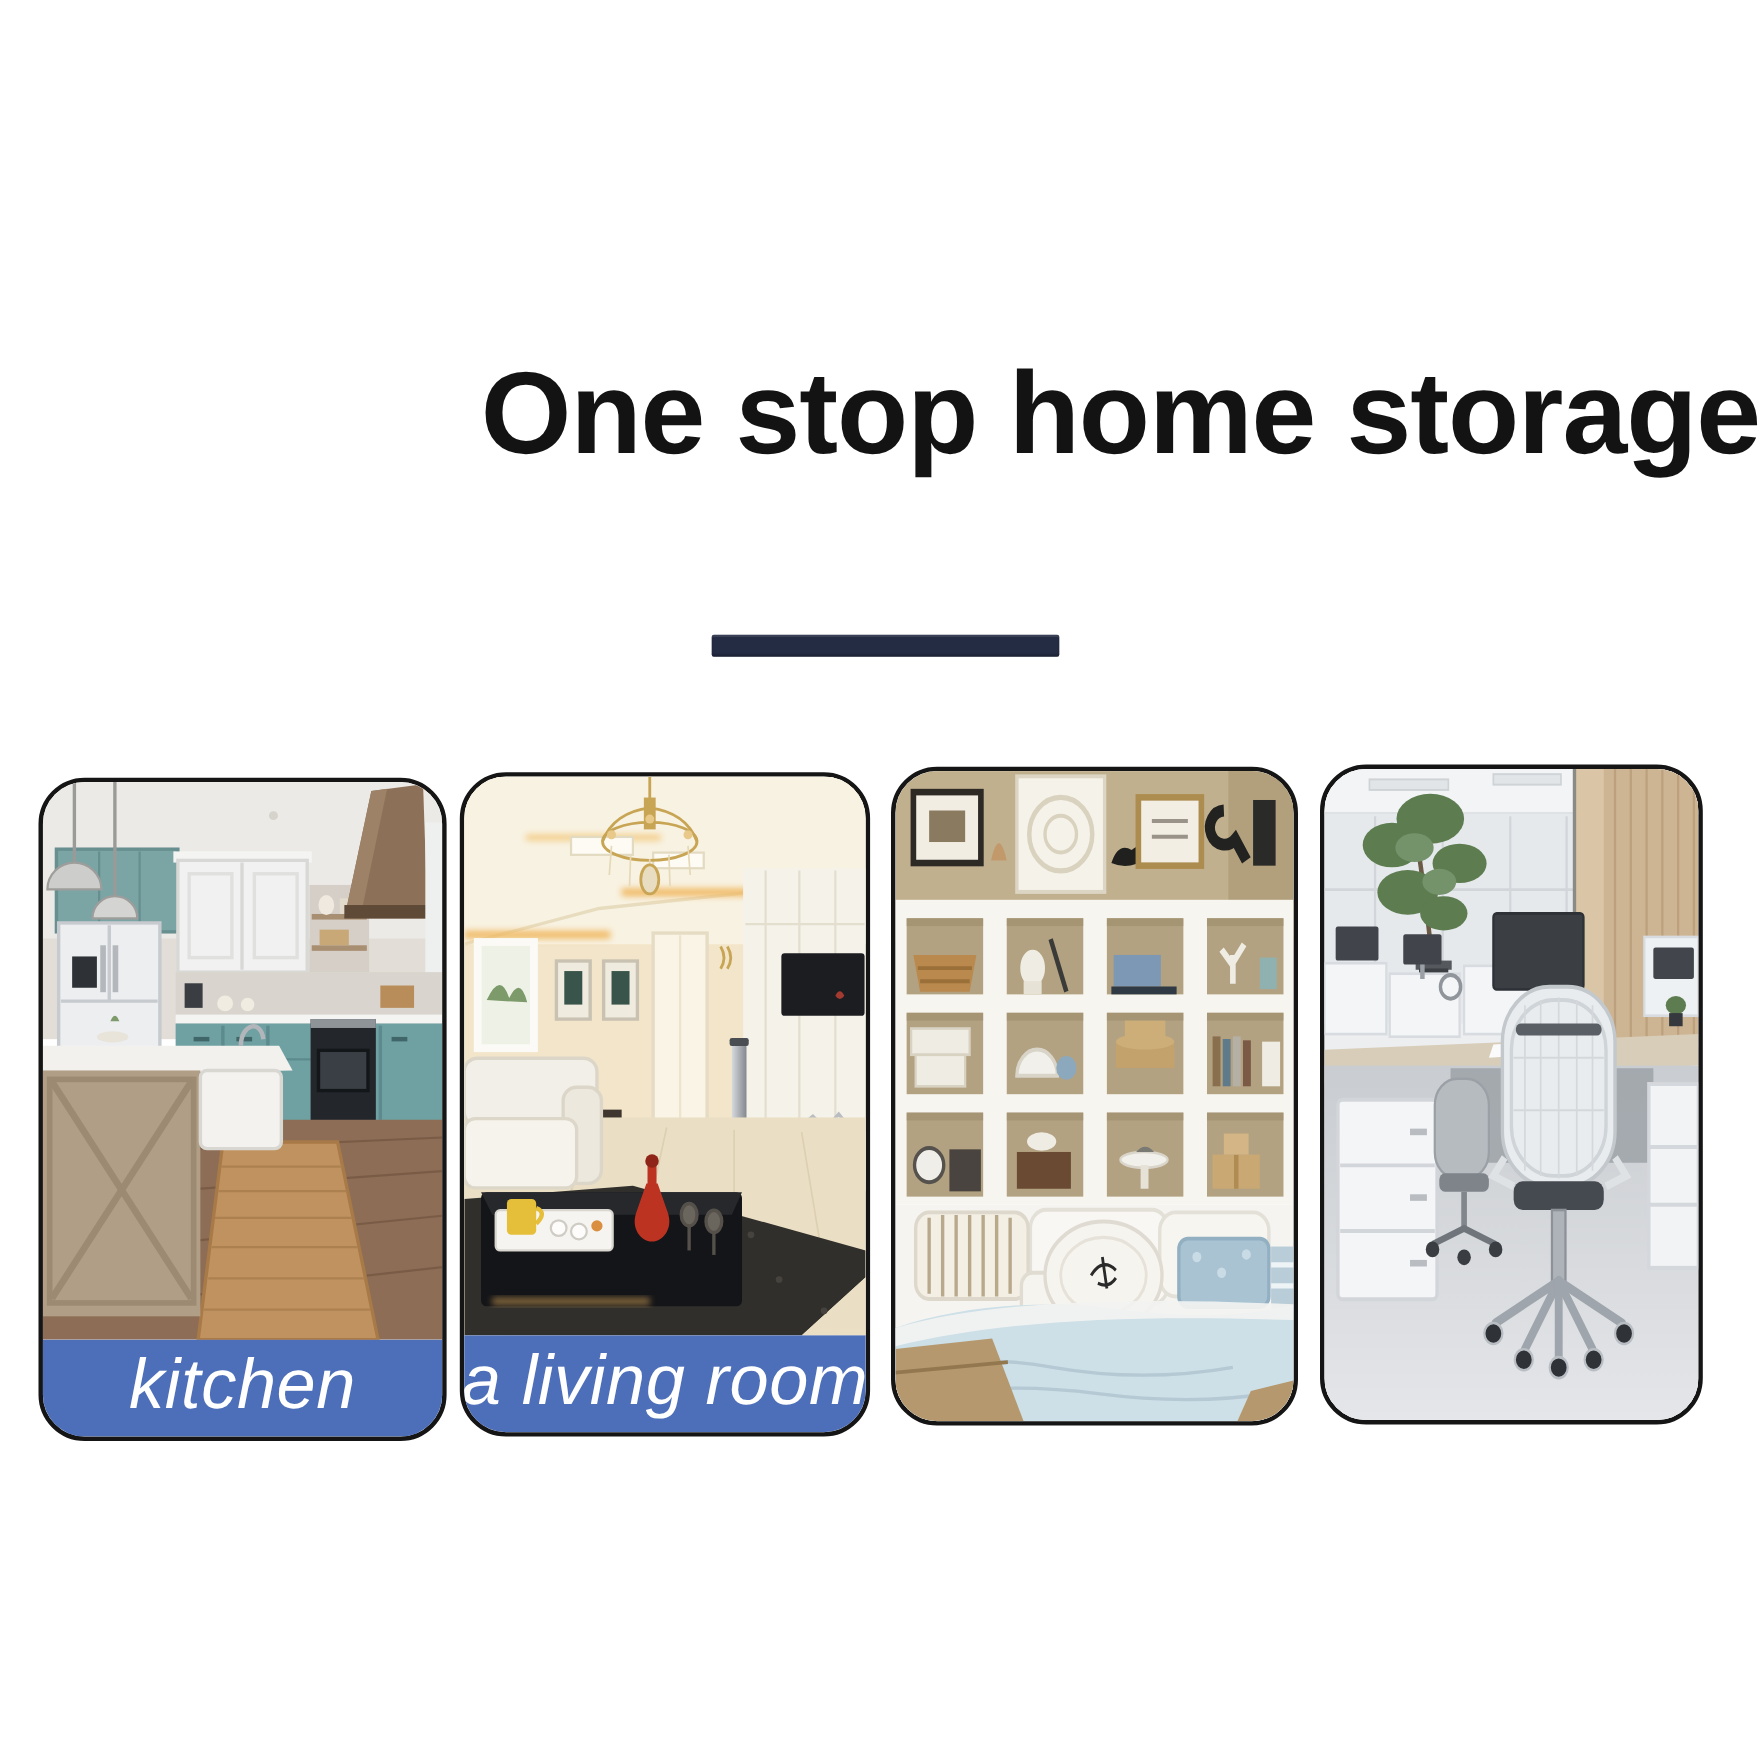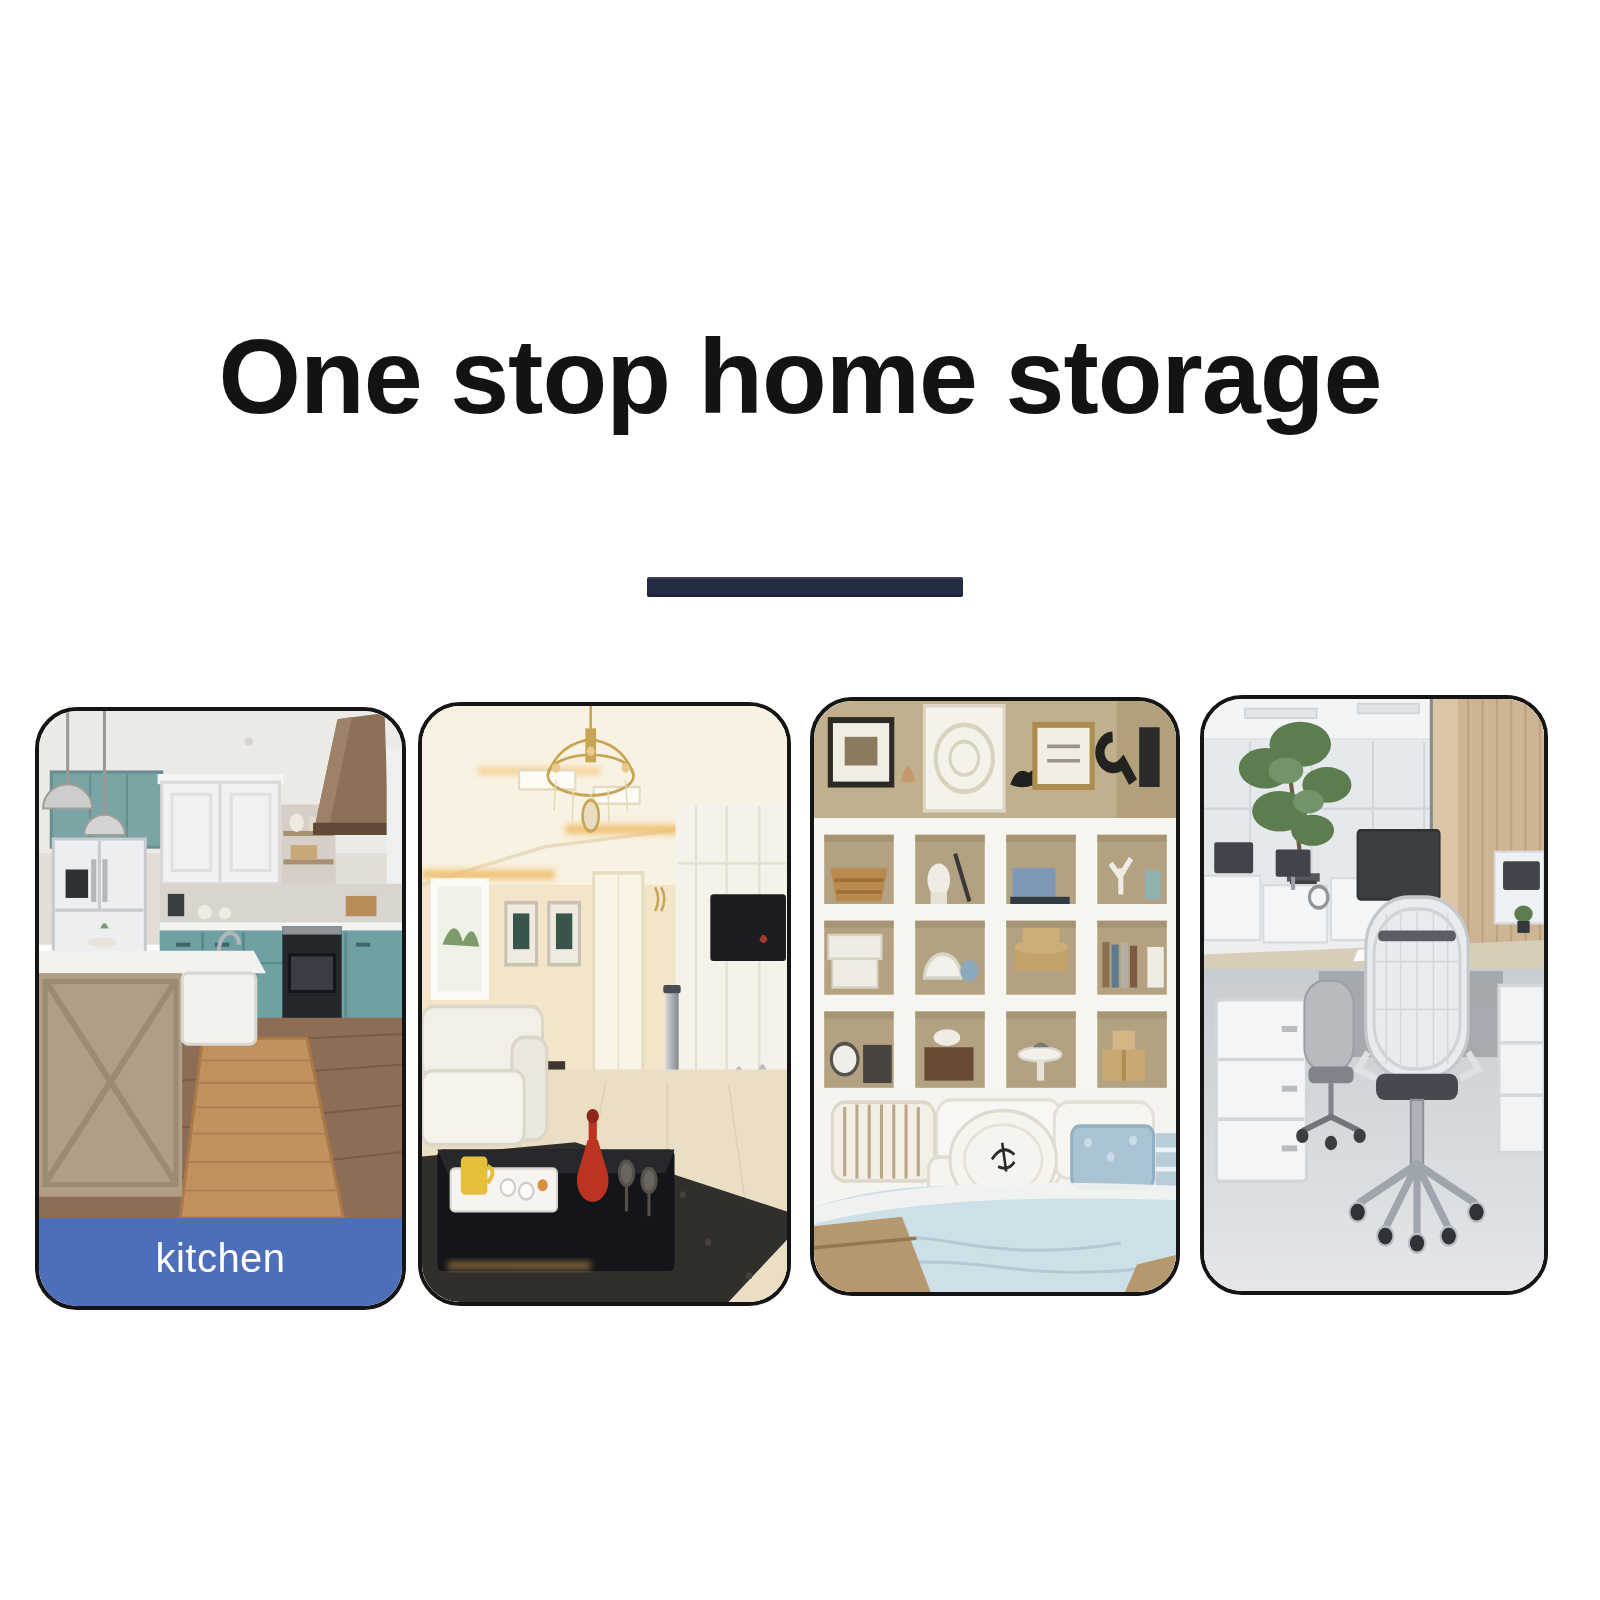--- a/index.html
+++ b/index.html
@@ -7,21 +7,21 @@
     position:relative;
     width:1600px;height:1600px;
     background:var(--page-bg,#ffffff);
     overflow:hidden;
     font-family:"Liberation Sans",sans-serif;
   }
   .title{
     position:absolute;
     left:0;right:0;top:318px;
     margin:0;
-    text-align:center;
+    text-align:right;
     font-size:106px;
     font-weight:700;
     letter-spacing:-1px;
     line-height:1.1;
     color:var(--title-color,#131313);
   }
   .divider{
     position:absolute;
     left:647px;top:577px;
     width:316px;height:20px;
@@ -46,23 +46,24 @@
   .photo{flex:1;min-height:0;}
   .photo svg{display:block;width:100%;height:100%;}
   .band{
     height:88px;flex:0 0 88px;
     background:var(--label-bg,#4d6eb8);
     display:flex;align-items:center;justify-content:center;
     padding-bottom:8px;box-sizing:border-box;
   }
   .band span{
     color:var(--label-fg,#ffffff);
-    font-size:40px;
+    font-size:64px;
     letter-spacing:0.5px;
     white-space:nowrap;
+    font-style:italic;
   }
 </style>
 </head>
 <body>
 
 <div class="canvas">
 
   <h1 class="title">One stop home storage</h1>
   <div class="divider"></div>
 
@@ -303,20 +304,23 @@
             </g>
             <g stroke="#55514a" stroke-width="3" fill="#6a665e">
               <line x1="200" y1="394" x2="200" y2="424"></line>
                 <ellipse cx="200" cy="392" rx="7" ry="10"></ellipse>
               <line x1="222" y1="400" x2="222" y2="428"></line>
                 <ellipse cx="222" cy="398" rx="7" ry="10"></ellipse>
             </g>
           </g>
         </svg>
       </div>
+      <figcaption class="band">
+        <span>a living room</span>
+      </figcaption>
     </figure>
 
     <figure class="card card-bedroom">
       <div class="photo">
         <svg viewBox="0 0 354 495" preserveAspectRatio="none">
           <rect x="0" y="0" width="354" height="130" fill="#c1b08e"></rect>
           <rect x="296" y="0" width="58" height="130" fill="#b2a07c"></rect>
 
           <g>
             <rect x="16" y="16" width="60" height="54" fill="#f2ede2" stroke="#2d2a26" stroke-width="5"></rect>

